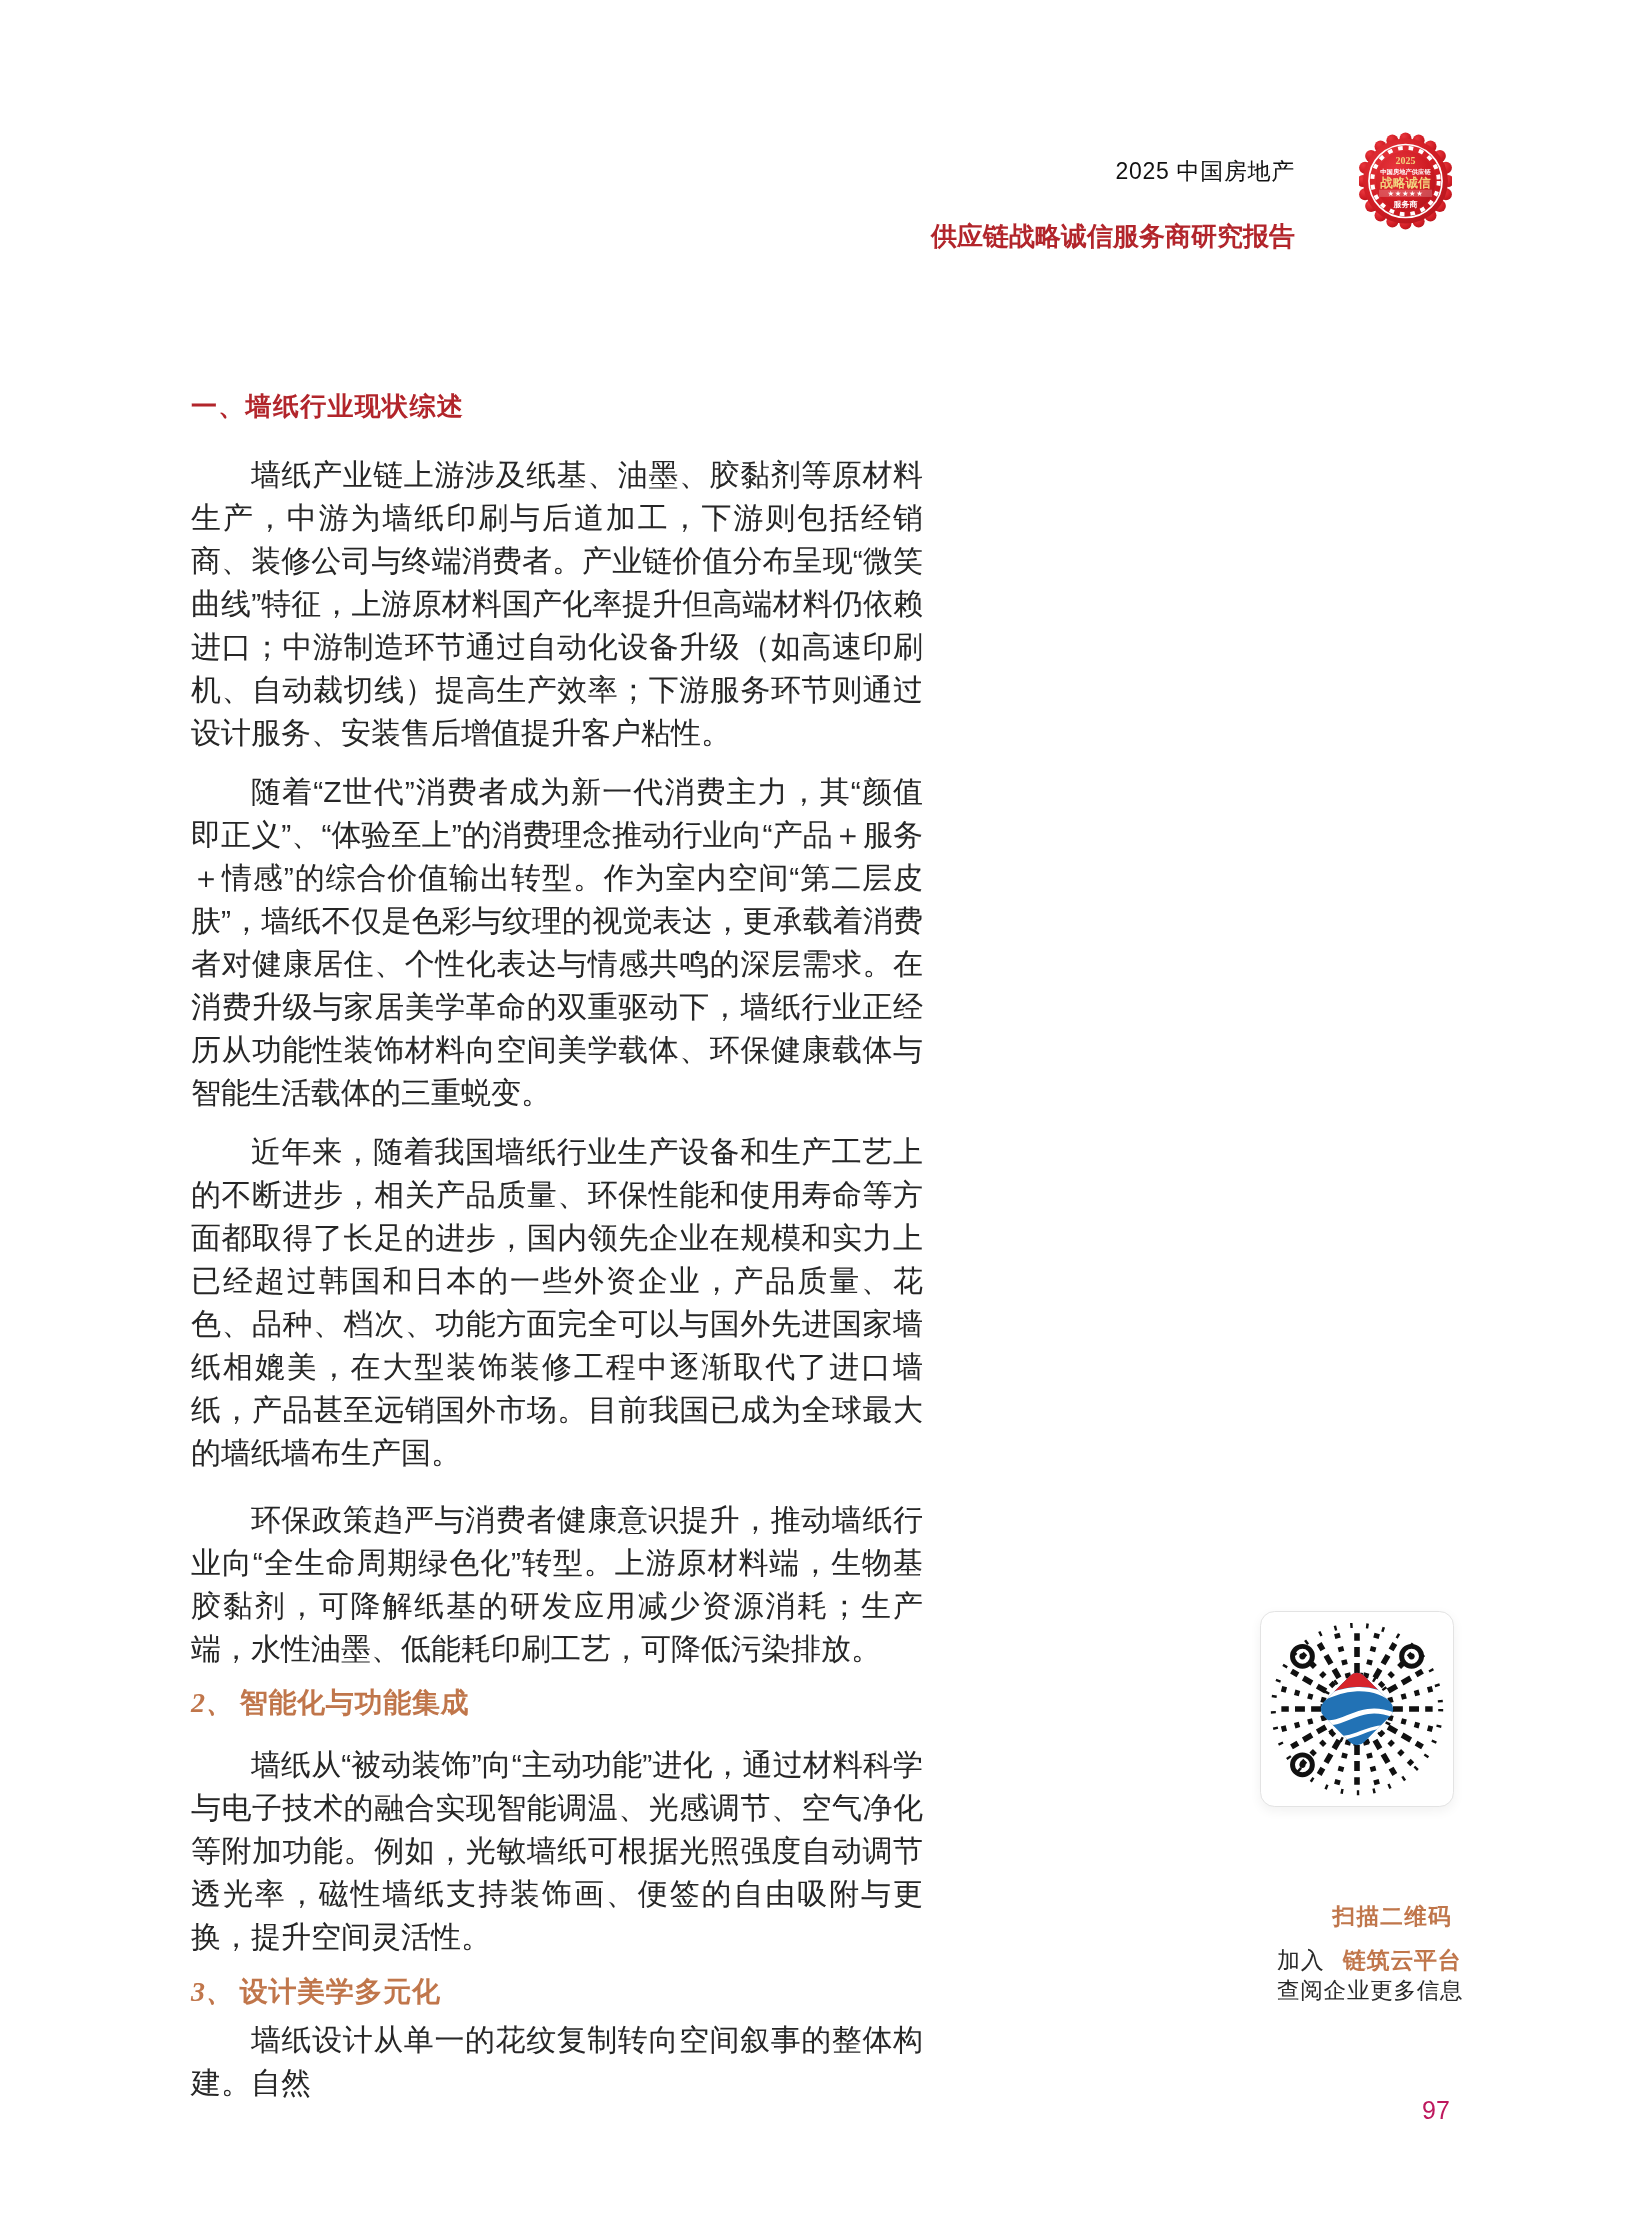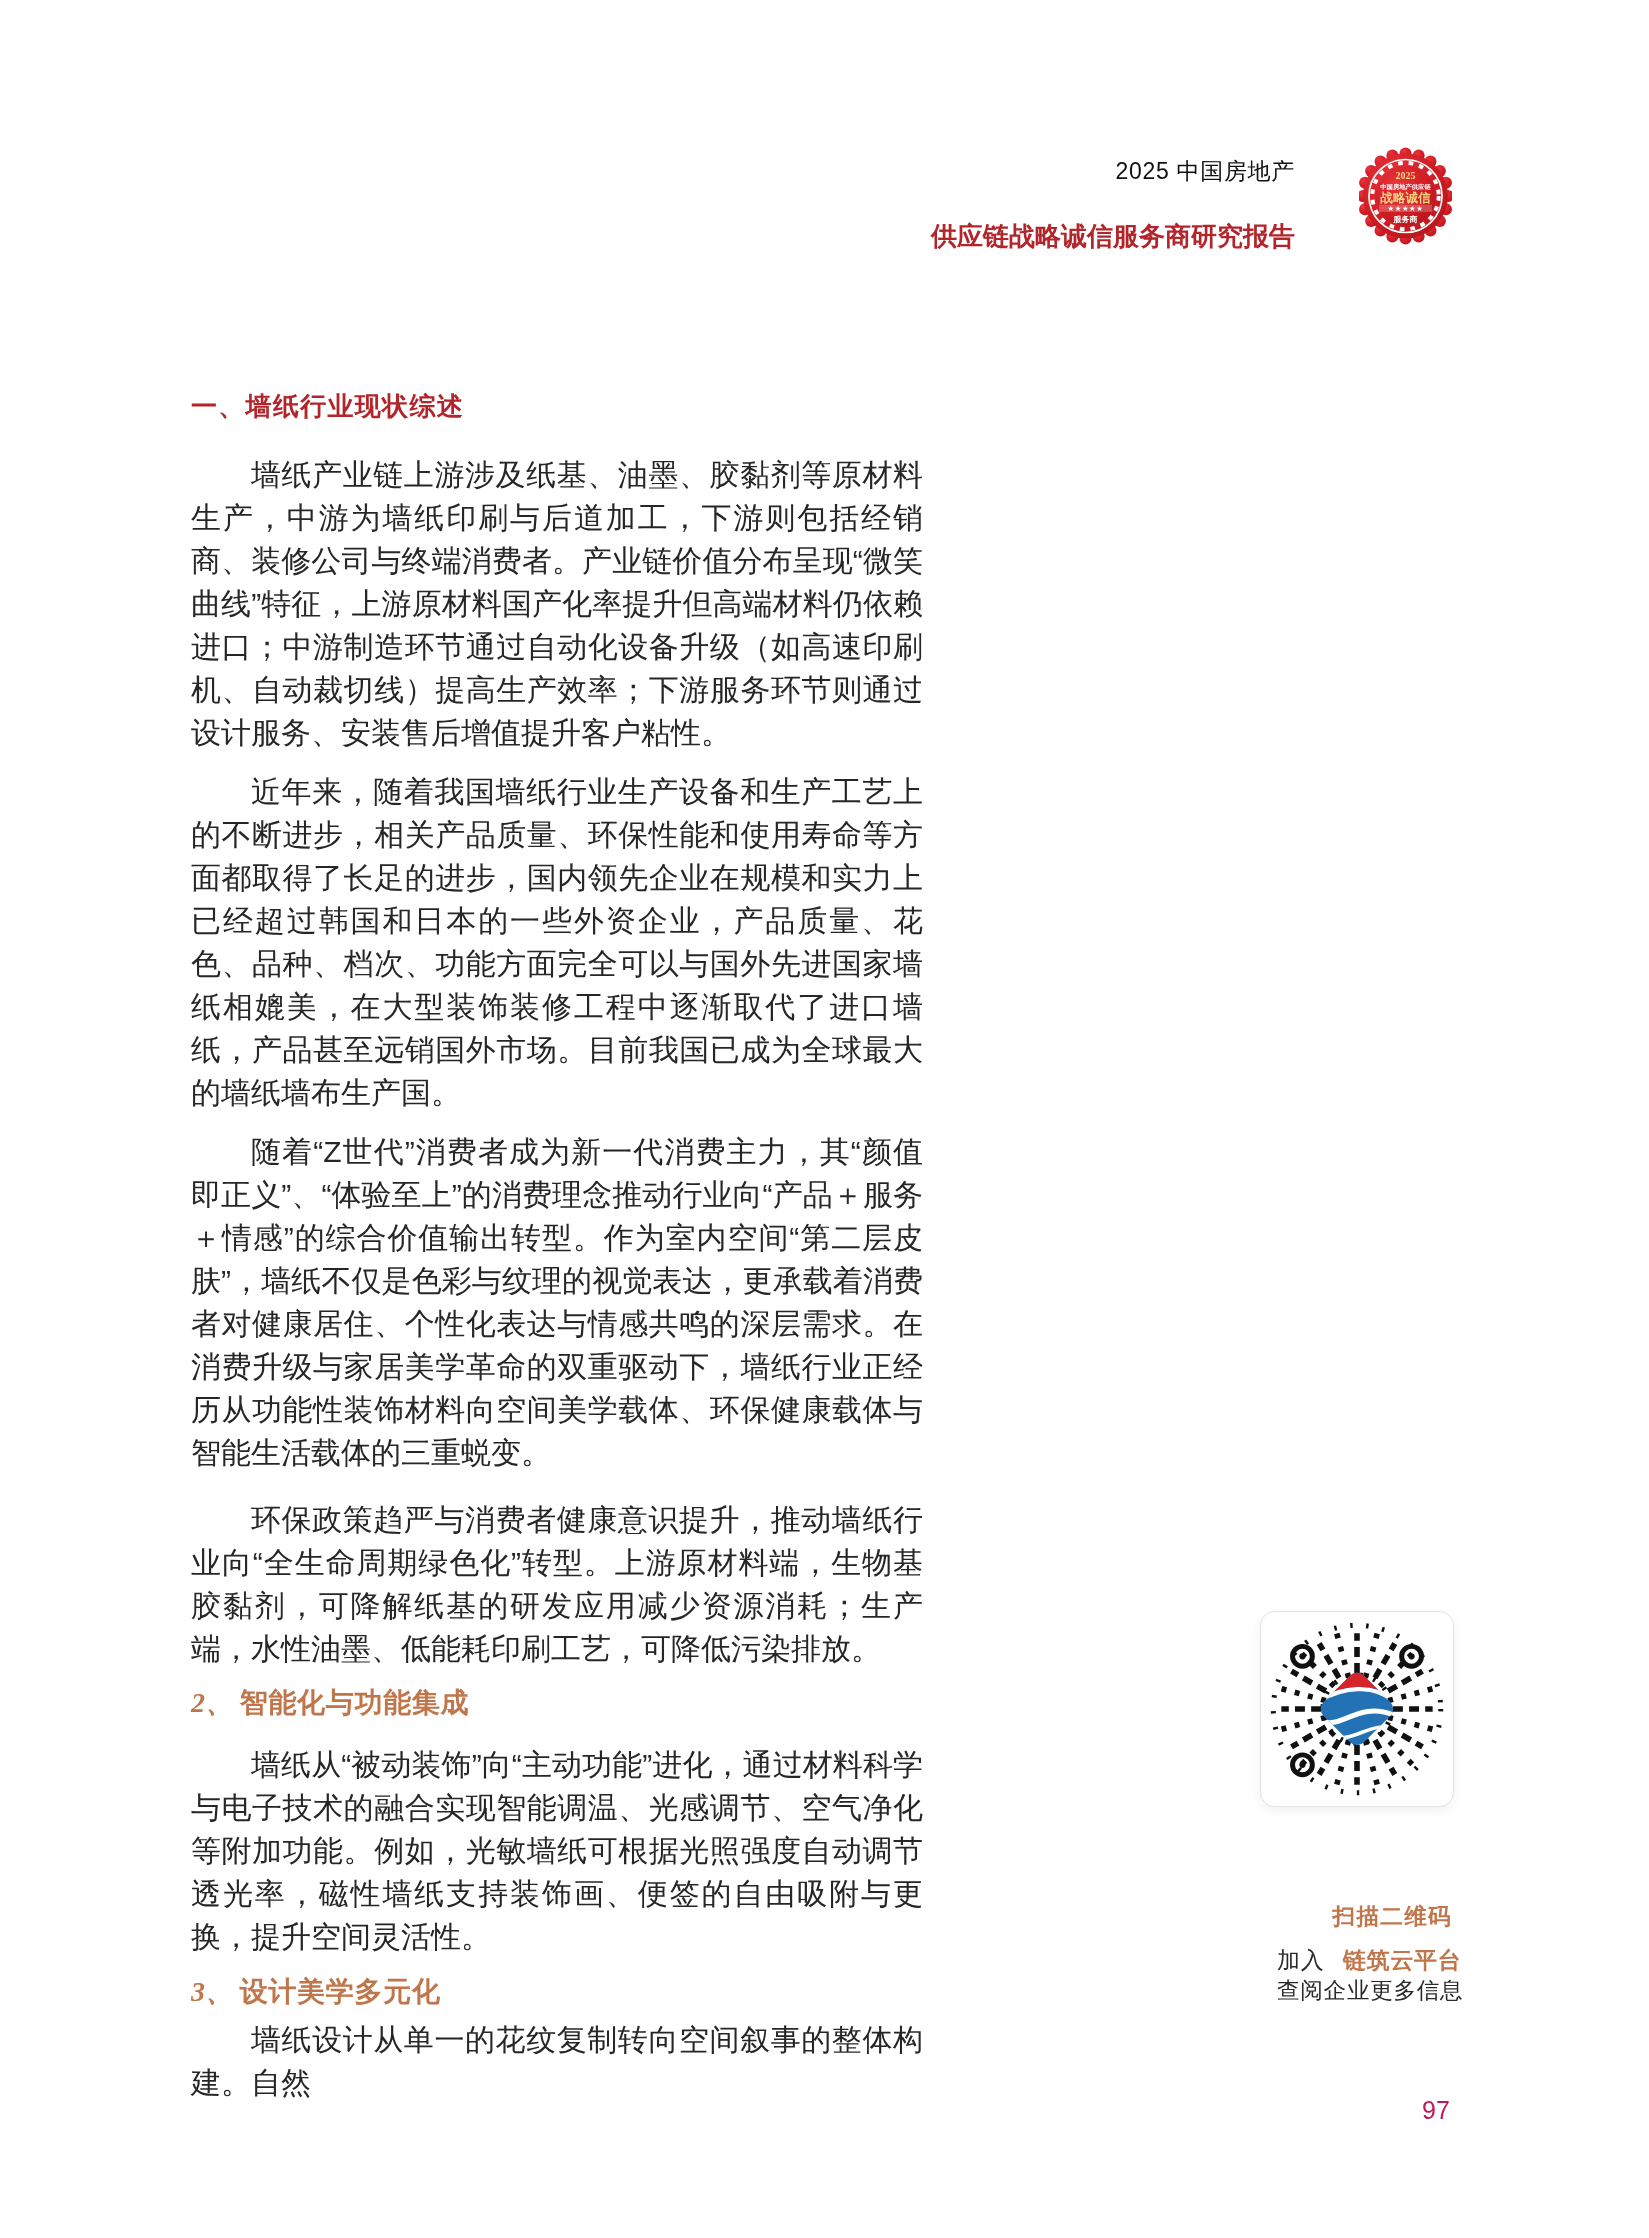--- a/index.html
+++ b/index.html
@@ -22,21 +22,21 @@
     text-align:right;
   }
   .header-black{
     font-size:23px; letter-spacing:0.7px; color:#111111; font-weight:400;
   }
   .header-red{
     margin-top:32px;
     font-size:26px; color:var(--accent); font-weight:700; letter-spacing:0px;
   }
   .badge{
-    position:absolute; left:1359px; top:146px; width:93px; height:100px;
+    position:absolute; left:1359px; top:131px; width:93px; height:100px;
   }
   
   .capsule{
     position:absolute; left:1124px; top:510px; width:525px; height:238px;
     background:var(--accent);
     border-radius:126px 0 0 126px;
   }
   .capsule .dot-big{
     position:absolute; left:84px; top:55px; width:24px; height:24px;
     border-radius:50%; background:#ffffff;
@@ -162,22 +162,22 @@
       <text x="0" y="39" text-anchor="middle" font-size="12" font-weight="bold" fill="#ffffff" font-family="Liberation Serif, serif">服务商</text>
     </svg>
   </div>
 
 
   <div class="main-col">
 
     <div class="h1">一、墙纸行业现状综述</div>
 
     <div class="para p-first">墙纸产业链上游涉及纸基、油墨、胶黏剂等原材料生产，中游为墙纸印刷与后道加工，下游则包括经销商、装修公司与终端消费者。产业链价值分布呈现“微笑曲线”特征，上游原材料国产化率提升但高端材料仍依赖进口；中游制造环节通过自动化设备升级（如高速印刷机、自动裁切线）提高生产效率；下游服务环节则通过设计服务、安装售后增值提升客户粘性。</div>
+    <div class="para p-next">随着“Z世代”消费者成为新一代消费主力，其“颜值即正义”、“体验至上”的消费理念推动行业向“产品＋服务＋情感”的综合价值输出转型。作为室内空间“第二层皮肤”，墙纸不仅是色彩与纹理的视觉表达，更承载着消费者对健康居住、个性化表达与情感共鸣的深层需求。在消费升级与家居美学革命的双重驱动下，墙纸行业正经历从功能性装饰材料向空间美学载体、环保健康载体与智能生活载体的三重蜕变。</div>
     <div class="para p-next">近年来，随着我国墙纸行业生产设备和生产工艺上的不断进步，相关产品质量、环保性能和使用寿命等方面都取得了长足的进步，国内领先企业在规模和实力上已经超过韩国和日本的一些外资企业，产品质量、花色、品种、档次、功能方面完全可以与国外先进国家墙纸相媲美，在大型装饰装修工程中逐渐取代了进口墙纸，产品甚至远销国外市场。目前我国已成为全球最大的墙纸墙布生产国。</div>
-    <div class="para p-next">随着“Z世代”消费者成为新一代消费主力，其“颜值即正义”、“体验至上”的消费理念推动行业向“产品＋服务＋情感”的综合价值输出转型。作为室内空间“第二层皮肤”，墙纸不仅是色彩与纹理的视觉表达，更承载着消费者对健康居住、个性化表达与情感共鸣的深层需求。在消费升级与家居美学革命的双重驱动下，墙纸行业正经历从功能性装饰材料向空间美学载体、环保健康载体与智能生活载体的三重蜕变。</div>
 
 
     <div class="para sub-para">环保政策趋严与消费者健康意识提升，推动墙纸行业向“全生命周期绿色化”转型。上游原材料端，生物基胶黏剂，可降解纸基的研发应用减少资源消耗；生产端，水性油墨、低能耗印刷工艺，可降低污染排放。</div>
 
     <div class="sub-head tight">
       <span class="sub-num">2、</span><span>智能化与功能集成</span>
     </div>
     <div class="para sub-para">墙纸从“被动装饰”向“主动功能”进化，通过材料科学与电子技术的融合实现智能调温、光感调节、空气净化等附加功能。例如，光敏墙纸可根据光照强度自动调节透光率，磁性墙纸支持装饰画、便签的自由吸附与更换，提升空间灵活性。</div>
 
     <div class="sub-head tight">

